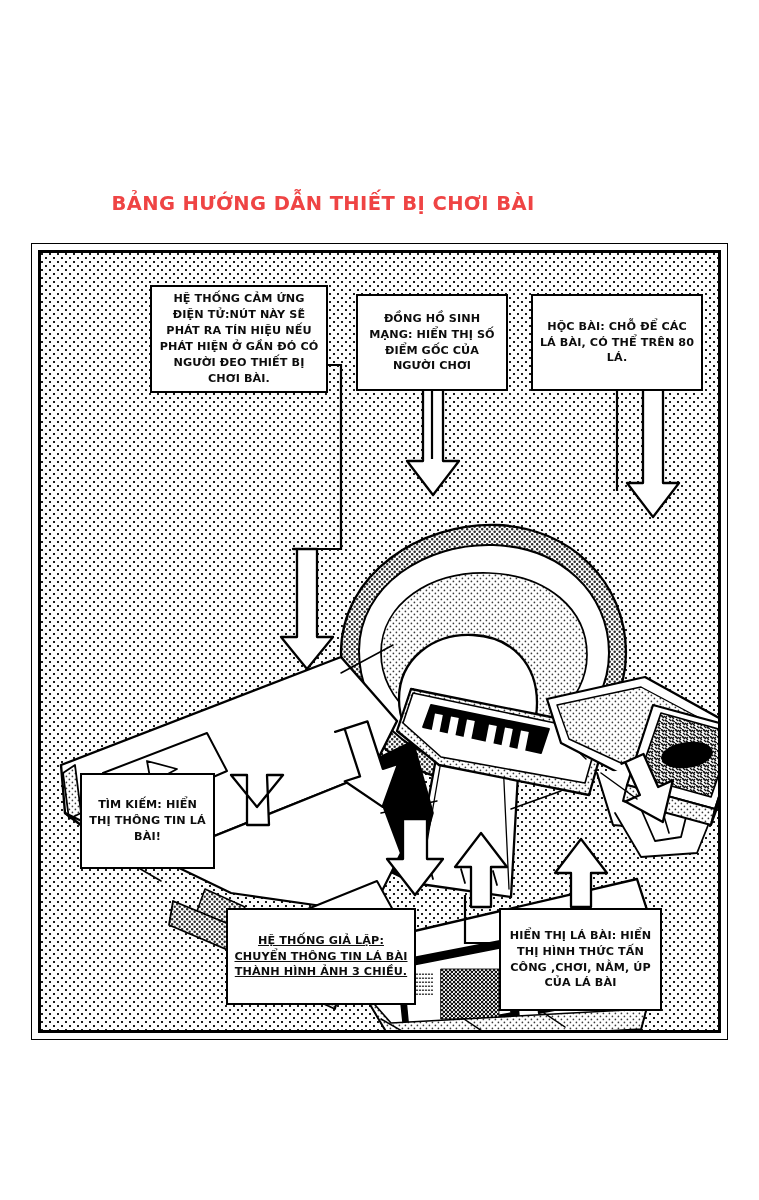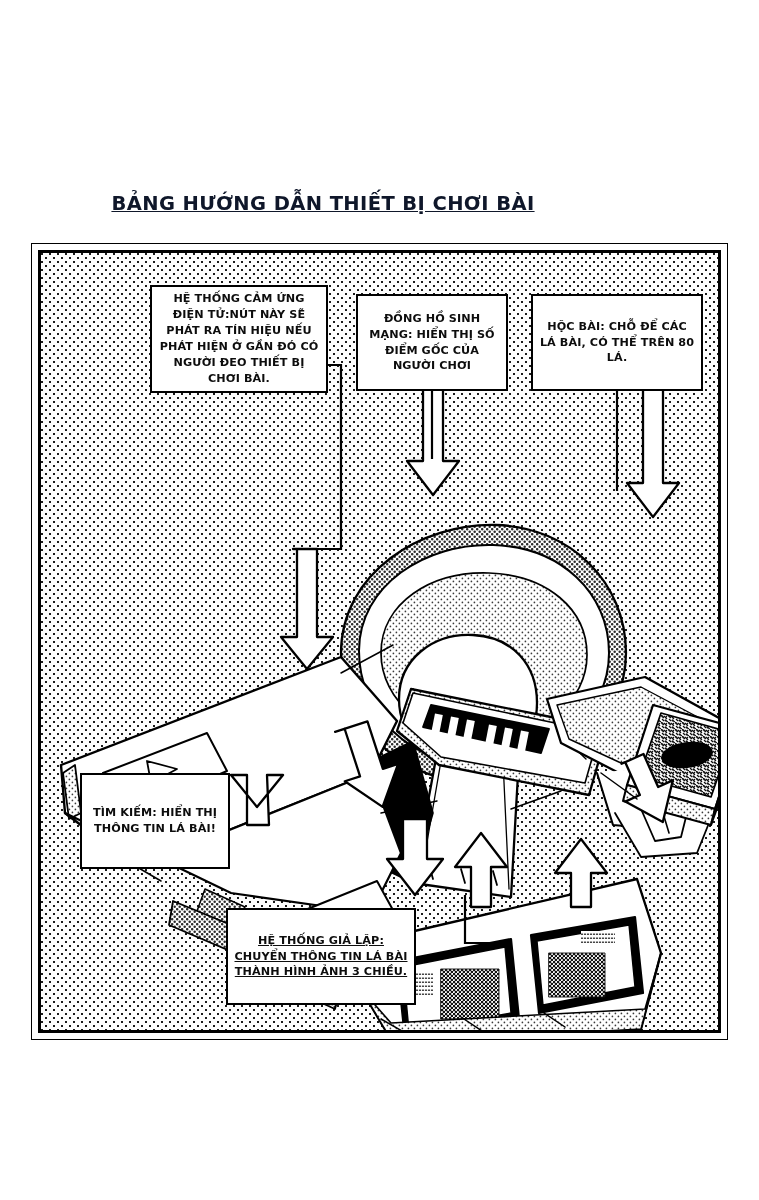--- a/index.html
+++ b/index.html
@@ -19,23 +19,22 @@
   #page-title {
     position: absolute;
     left: 0;
     top: 192px;
     width: 646px;
     text-align: center;
     font-family: "DejaVu Sans", "Liberation Sans", sans-serif;
     font-weight: bold;
     font-size: 19.5px;
     letter-spacing: 0.4px;
-    color: #0f172a;
+    color: #ef4444;
     white-space: nowrap;
-    text-decoration: underline;
   }
 
   
   #panel-frame {
     position: absolute;
     left: 31px;
     top: 243px;
     width: 697px;
     height: 797px;
     border: 1.5px solid #000;
@@ -98,21 +97,21 @@
     font-size: 11.2px;
     line-height: 1.42;
     letter-spacing: 0.1px;
   }
   .callout span { display: block; width: 100%; }
 
   #callout-sensor   { left: 109px; top: 32px;  width: 178px; height: 108px; }
   #callout-lifepoint{ left: 315px; top: 41px;  width: 152px; height: 97px;  }
   #callout-deck     { left: 490px; top: 41px;  width: 172px; height: 97px;  }
   #callout-graveyard{ left: 96px;  top: 158px; width: 167px; height: 98px;  }
-  #callout-search   { left: 39px;  top: 520px; width: 150px; height: 96px;  }
+  #callout-search   { left: 39px;  top: 520px; width: 135px; height: 96px;  }
   #callout-hologram { left: 185px; top: 655px; width: 190px; height: 97px; text-decoration: underline;  }
   #callout-carddisp { left: 458px; top: 655px; width: 163px; height: 103px; }
 </style>
 </head>
 <body>
 
 <div id="page-title">BẢNG HƯỚNG DẪN THIẾT BỊ CHƠI BÀI</div>
 
 <div id="panel-frame">
   <div id="panel-inner">
@@ -314,16 +313,19 @@
 
 
       <div class="callout" id="callout-search">
         <span>TÌM KIẾM: HIỂN THỊ THÔNG TIN LÁ BÀI!</span>
       </div>
 
       <div class="callout" id="callout-hologram">
         <span>HỆ THỐNG GIẢ LẬP: CHUYỂN THÔNG TIN LÁ BÀI THÀNH HÌNH ẢNH 3 CHIỀU.</span>
       </div>
 
+      <div class="callout" id="callout-carddisp">
+        <span>HIỂN THỊ LÁ BÀI: HIỂN THỊ HÌNH THỨC TẤN CÔNG ,CHƠI, NẰM, ÚP CỦA LÁ BÀI</span>
+      </div>
 
     </div>
   </div>
 </div>
 
 </body></html>

